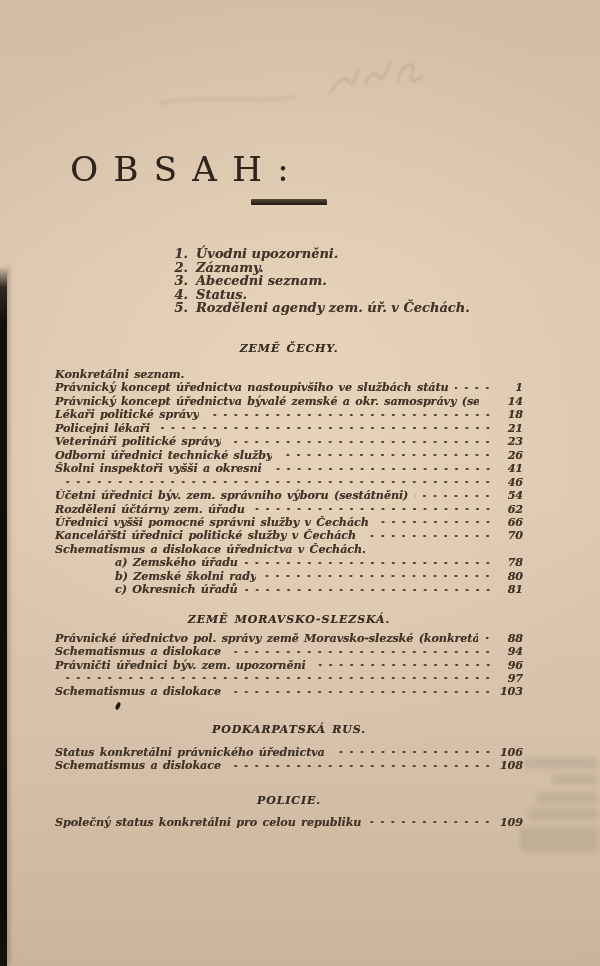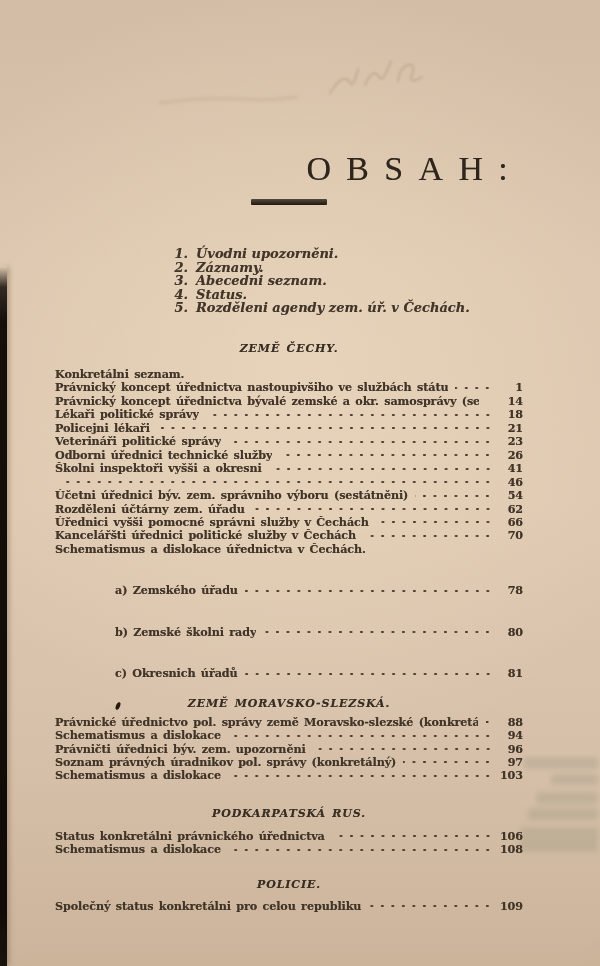--- a/index.html
+++ b/index.html
@@ -26,22 +26,22 @@
   .b2{left:551px;top:774px;width:47px;height:11px;}
   .b3{left:536px;top:792px;width:62px;height:12px;}
   .b4{left:528px;top:808px;width:70px;height:12px;}
   .b5{left:520px;top:827px;width:78px;height:25px;}
 
   .content{
     position:absolute;left:55px;top:0;width:468px;padding-top:152px;
     color:#3e3226;text-shadow:0 0 .4px rgba(62,50,38,.55);
   }
   .title{
-    margin:0;text-align:right;font-size:34px;line-height:34px;
-    letter-spacing:.45em;text-indent:.45em;color:#2e251c;font-weight:500;font-family:Liberation Serif, serif;
+    margin:0;text-align:left;font-size:34px;line-height:34px;
+    letter-spacing:.45em;text-indent:.45em;color:#2e251c;font-weight:500;
   }
   .rule{
     width:76px;height:6px;margin:13px auto 0;
     background:linear-gradient(180deg,#554a3d,#20180f);border-radius:1px;
   }
   .intro{margin-top:42px;padding-left:116px;font-style:italic;font-weight:bold;
     font-size:13px;line-height:13.6px;color:#42362a;}
   .intro-row{display:flex;}
   .intro-num{flex:none;width:17px;text-align:right;margin-right:8px;}
   .intro-text{white-space:nowrap;}
@@ -51,24 +51,24 @@
     letter-spacing:.08em;word-spacing:.15em;color:#382e23;
   }
   .section:nth-of-type(1) .section-heading{margin:25px 0 11px;}
   .section:nth-of-type(2) .section-heading{margin:14px 0 4px;}
   .section:nth-of-type(3) .section-heading{margin:23px 0 6px;}
   .section:nth-of-type(4) .section-heading{margin:22px 0 8px;text-align:center;}
   .section:nth-of-type(5) .section-heading{margin:19px 0 7px;}
 
   .entry{
     display:flex;align-items:baseline;white-space:nowrap;
-    font-weight:bold;font-size:11.2px;line-height:13.45px;
+    font-style:italic;font-weight:bold;font-size:11.2px;line-height:13.45px;
     word-spacing:.14em;letter-spacing:-.1px;color:#413528;
   }
-  .entry.indent{padding-left:60px;margin-top:28px;}
+  .entry.indent{padding-left:60px;}
   .entry-label{flex:0 1 auto;overflow:hidden;}
   .leader{flex:1 1 8px;min-width:6px;height:10px;align-self:flex-end;margin:0 4px 1px 7px;}
   .leader.dots{
     background-image:radial-gradient(circle at 50% 50%, rgba(66,52,38,.95) 1px, rgba(66,52,38,0) 1.45px);
     background-size:10.5px 10px;background-repeat:repeat-x;
     background-position:right 0 bottom 1px;
   }
   .entry-page{flex:none;min-width:26px;text-align:right;}
 </style>
 </head>
@@ -215,21 +215,20 @@
             <span class="entry-page">94</span>
           </div>
           <div class="entry">
             <span class="entry-label">Právničti úřednici býv. zem. upozorněni</span>
             <span class="leader dots"></span>
             <span class="entry-page">96</span>
           </div>
         </div>
         <div class="section">
           <div class="entry">
-            <span class="entry-label">Soznam právných úradnikov pol. správy (konkretálný)</span>
             <span class="leader dots"></span>
             <span class="entry-page">97</span>
           </div>
           <div class="entry">
             <span class="entry-label">Schematismus a dislokace</span>
             <span class="leader dots"></span>
             <span class="entry-page">103</span>
           </div>
         </div>
         <div class="section">

